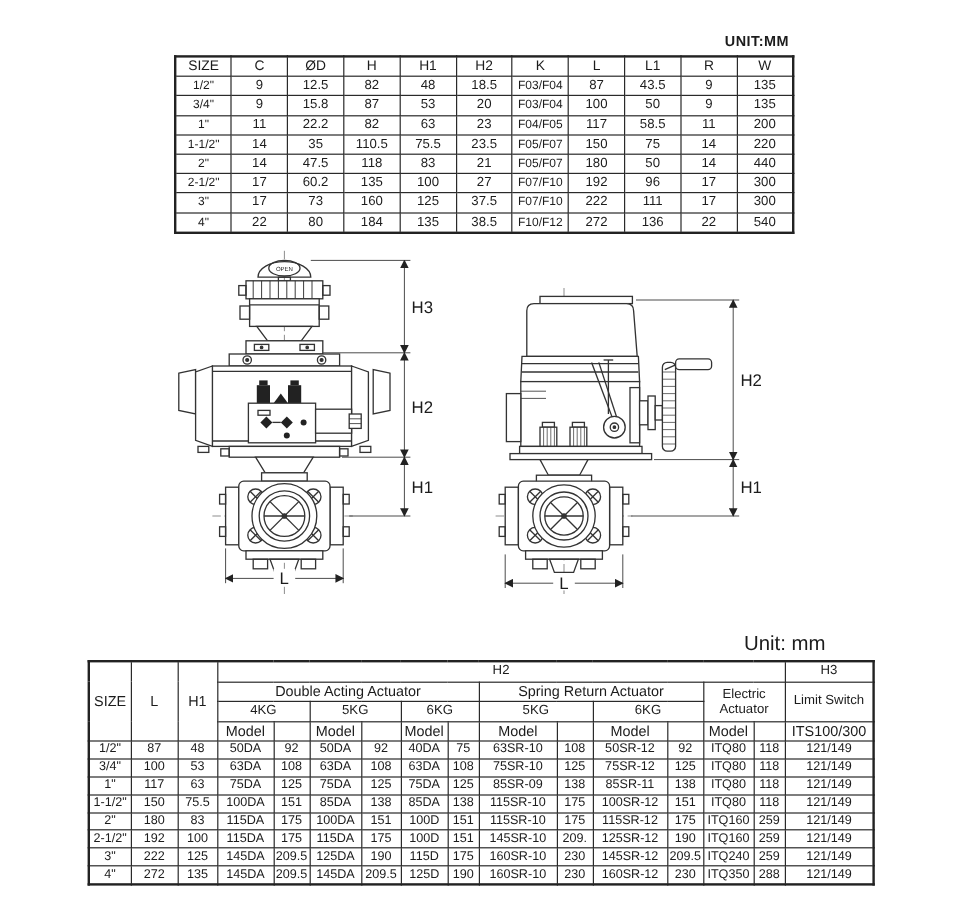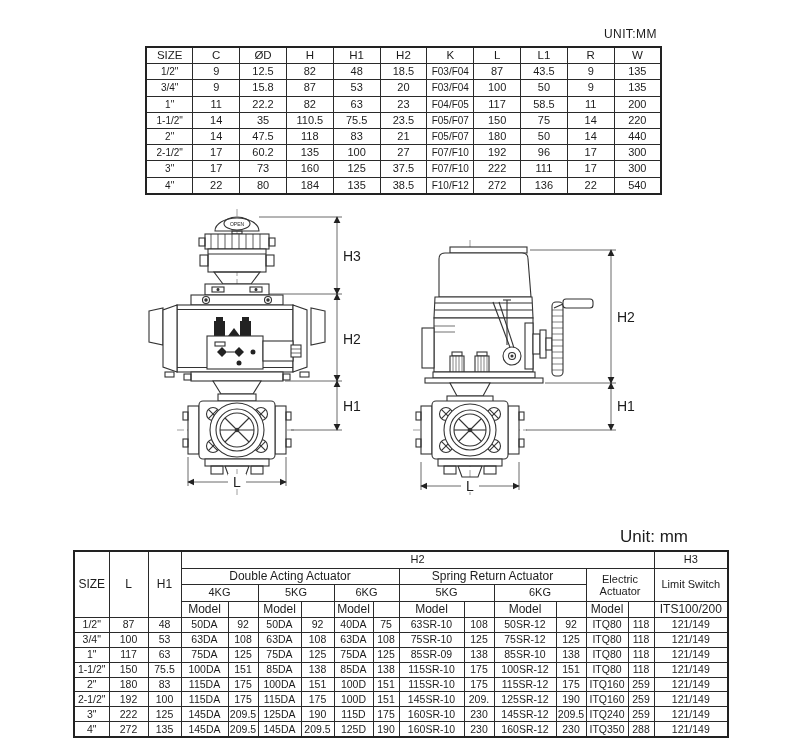--- a/index.html
+++ b/index.html
@@ -1,19 +1,19 @@
 <!DOCTYPE html>
 <html><head>
 <meta charset="utf-8">
 <style>
   html,body{margin:0;padding:0;background:#fff;}
   body{width:800px;height:754px;font-family:"Liberation Sans",sans-serif;color:#1c1c1c;}
   .page{position:relative;width:800px;height:754px;background:#ffffff;overflow:hidden;}
 
-  .unit-top{position:absolute;left:604px;top:27px;font-size:12px;font-weight:normal;letter-spacing:.4px;}
+  .unit-top{position:absolute;left:604px;top:27px;font-size:12px;font-weight:bold;letter-spacing:.4px;}
   .unit-bottom{position:absolute;left:620px;top:527px;font-size:17px;}
 
   table{border-collapse:collapse;position:absolute;table-layout:fixed;background:#fff;}
 
   #dim-table{left:145px;top:46px;width:517px;font-size:11px;border:2px solid #222;}
   #dim-table th,#dim-table td{border:1px solid #2a2a2a;height:15.2px;line-height:15px;
     text-align:center;padding:0;font-weight:normal;white-space:nowrap;overflow:hidden;}
   #dim-table th{font-size:11.5px;}
   #dim-table td:first-child{font-size:10px;}
   #dim-table td:nth-child(7){font-size:10px;margin-left:36px;}
@@ -477,21 +477,21 @@
         <th class="hdr-sm">Model</th>
         <th></th>
         <th class="hdr-sm">Model</th>
         <th></th>
         <th class="hdr-sm">Model</th>
         <th></th>
         <th class="hdr-sm">Model</th>
         <th></th>
         <th class="hdr-sm">Model</th>
         <th></th>
-        <th class="hdr-sm">ITS100/200</th>
+        <th class="hdr-sm">ITS100/300</th>
       </tr>
     </thead>
     <tbody id="act-body">
         <tr>
           <td>1/2"</td>
           <td>87</td>
           <td>48</td>
           <td>50DA</td>
           <td>92</td>
           <td>50DA</td>
@@ -529,21 +529,21 @@
           <td>117</td>
           <td>63</td>
           <td>75DA</td>
           <td>125</td>
           <td>75DA</td>
           <td>125</td>
           <td>75DA</td>
           <td>125</td>
           <td>85SR-09</td>
           <td>138</td>
-          <td>85SR-10</td>
+          <td>85SR-11</td>
           <td>138</td>
           <td>ITQ80</td>
           <td>118</td>
           <td>121/149</td>
         </tr>
         <tr>
           <td>1-1/2"</td>
           <td>150</td>
           <td>75.5</td>
           <td>100DA</td>

